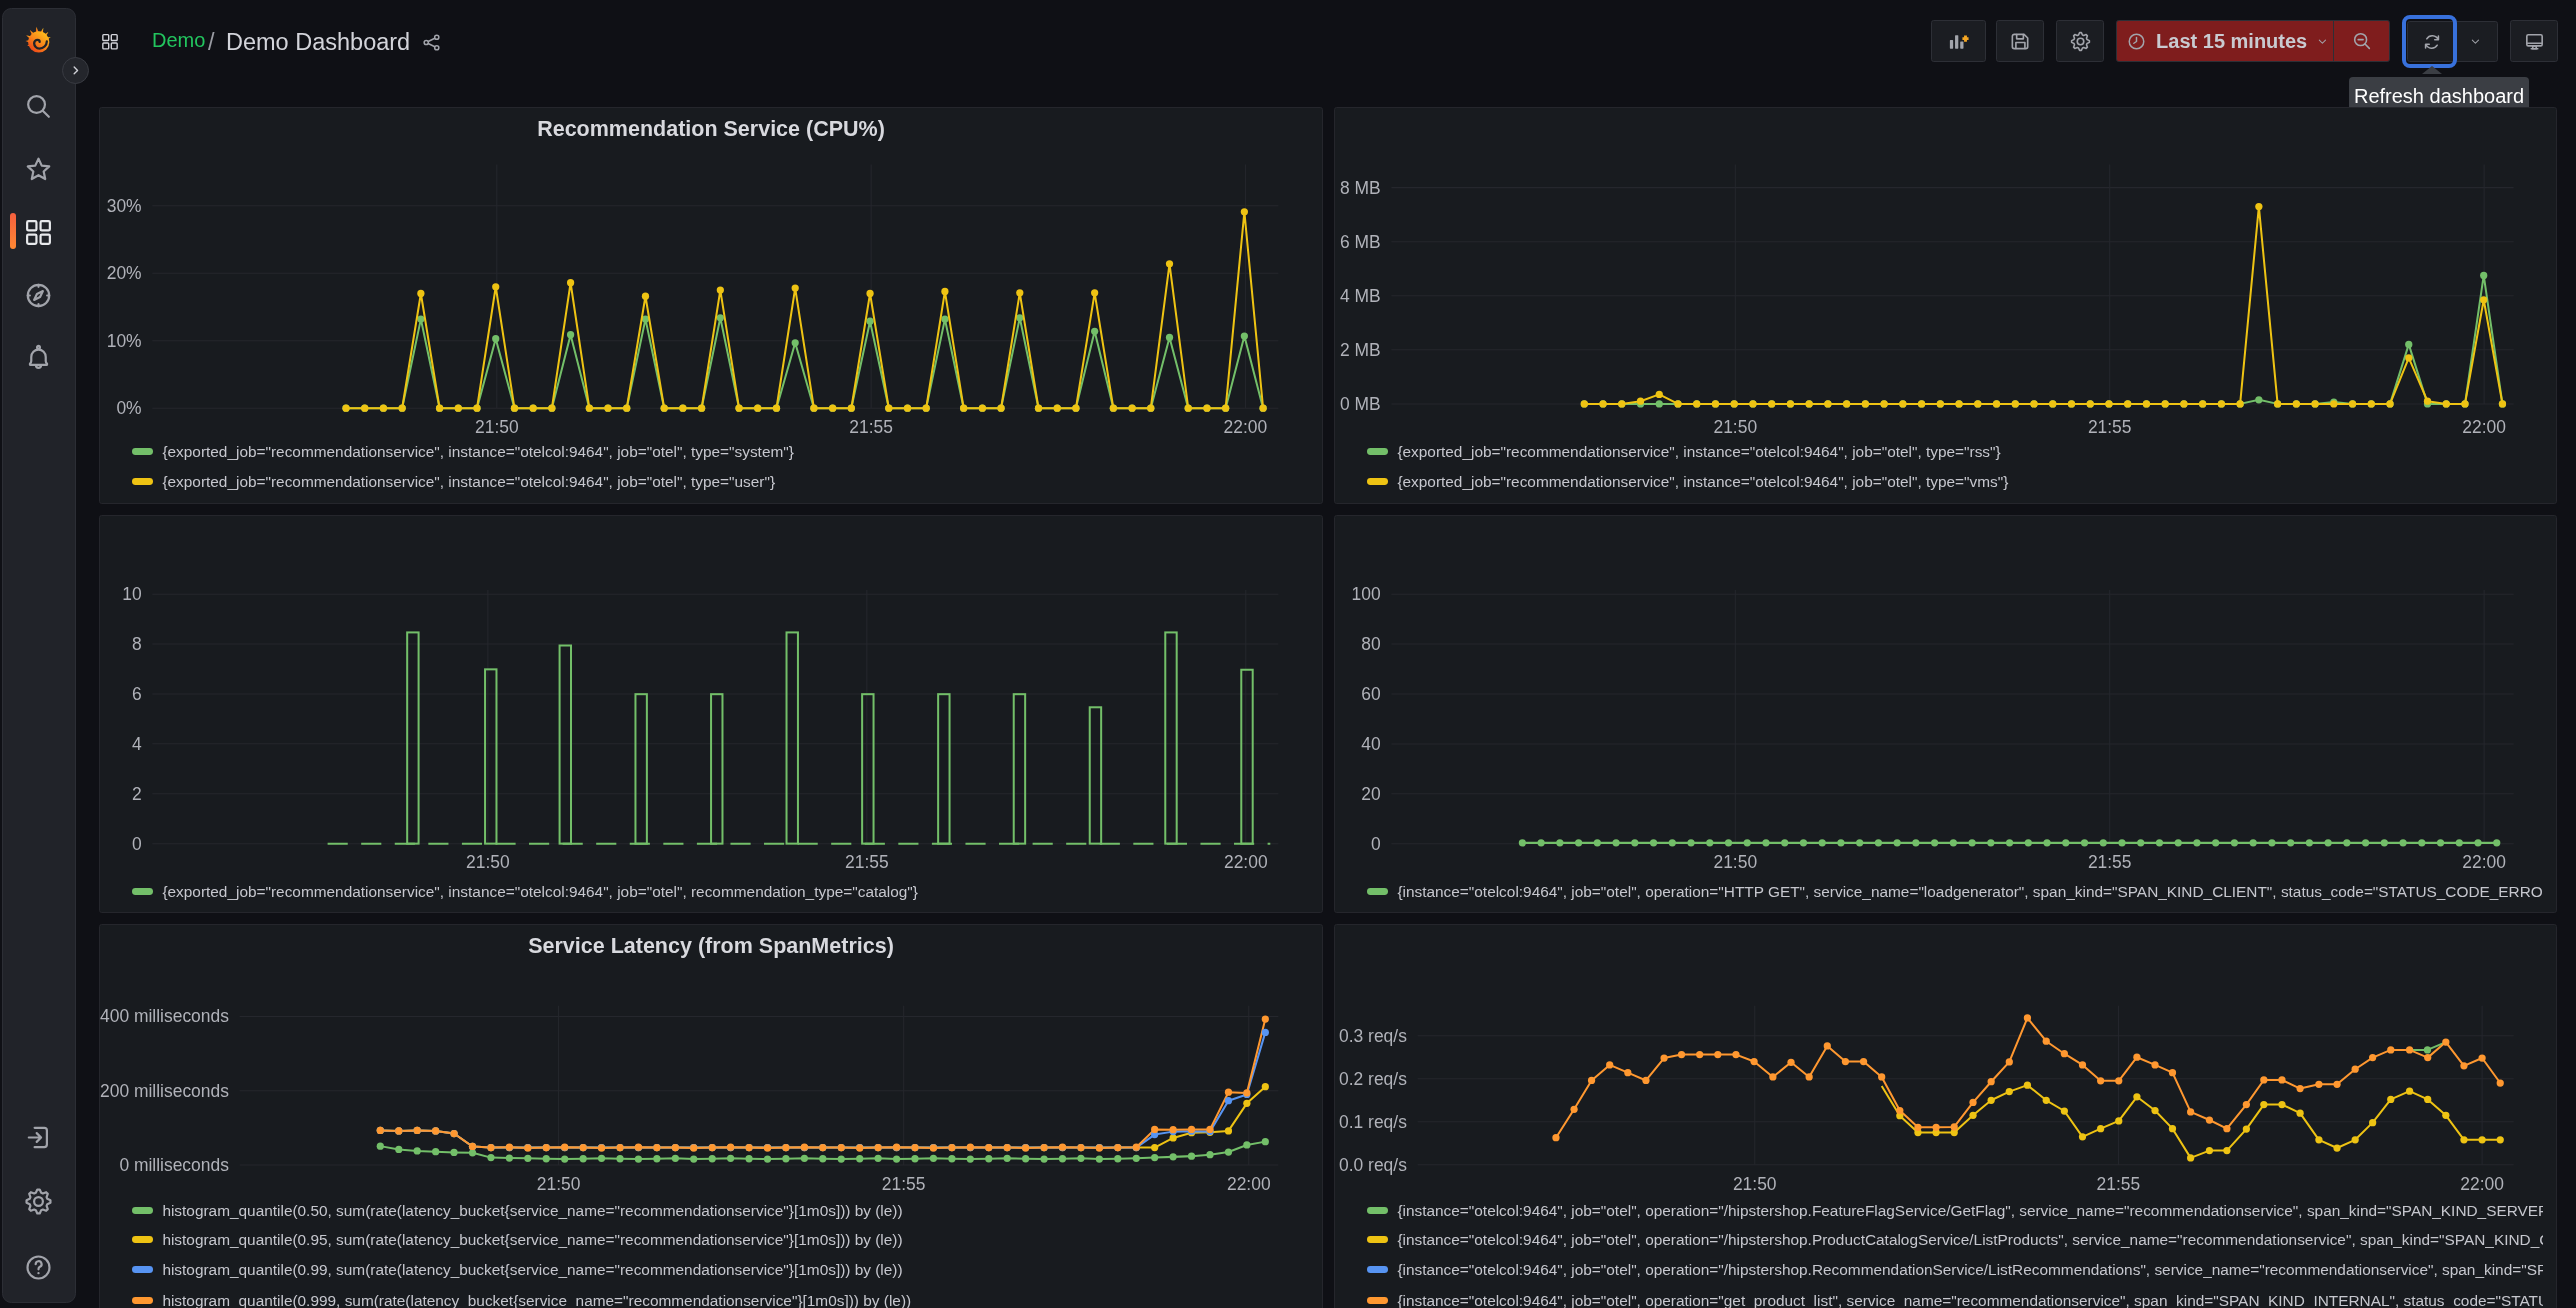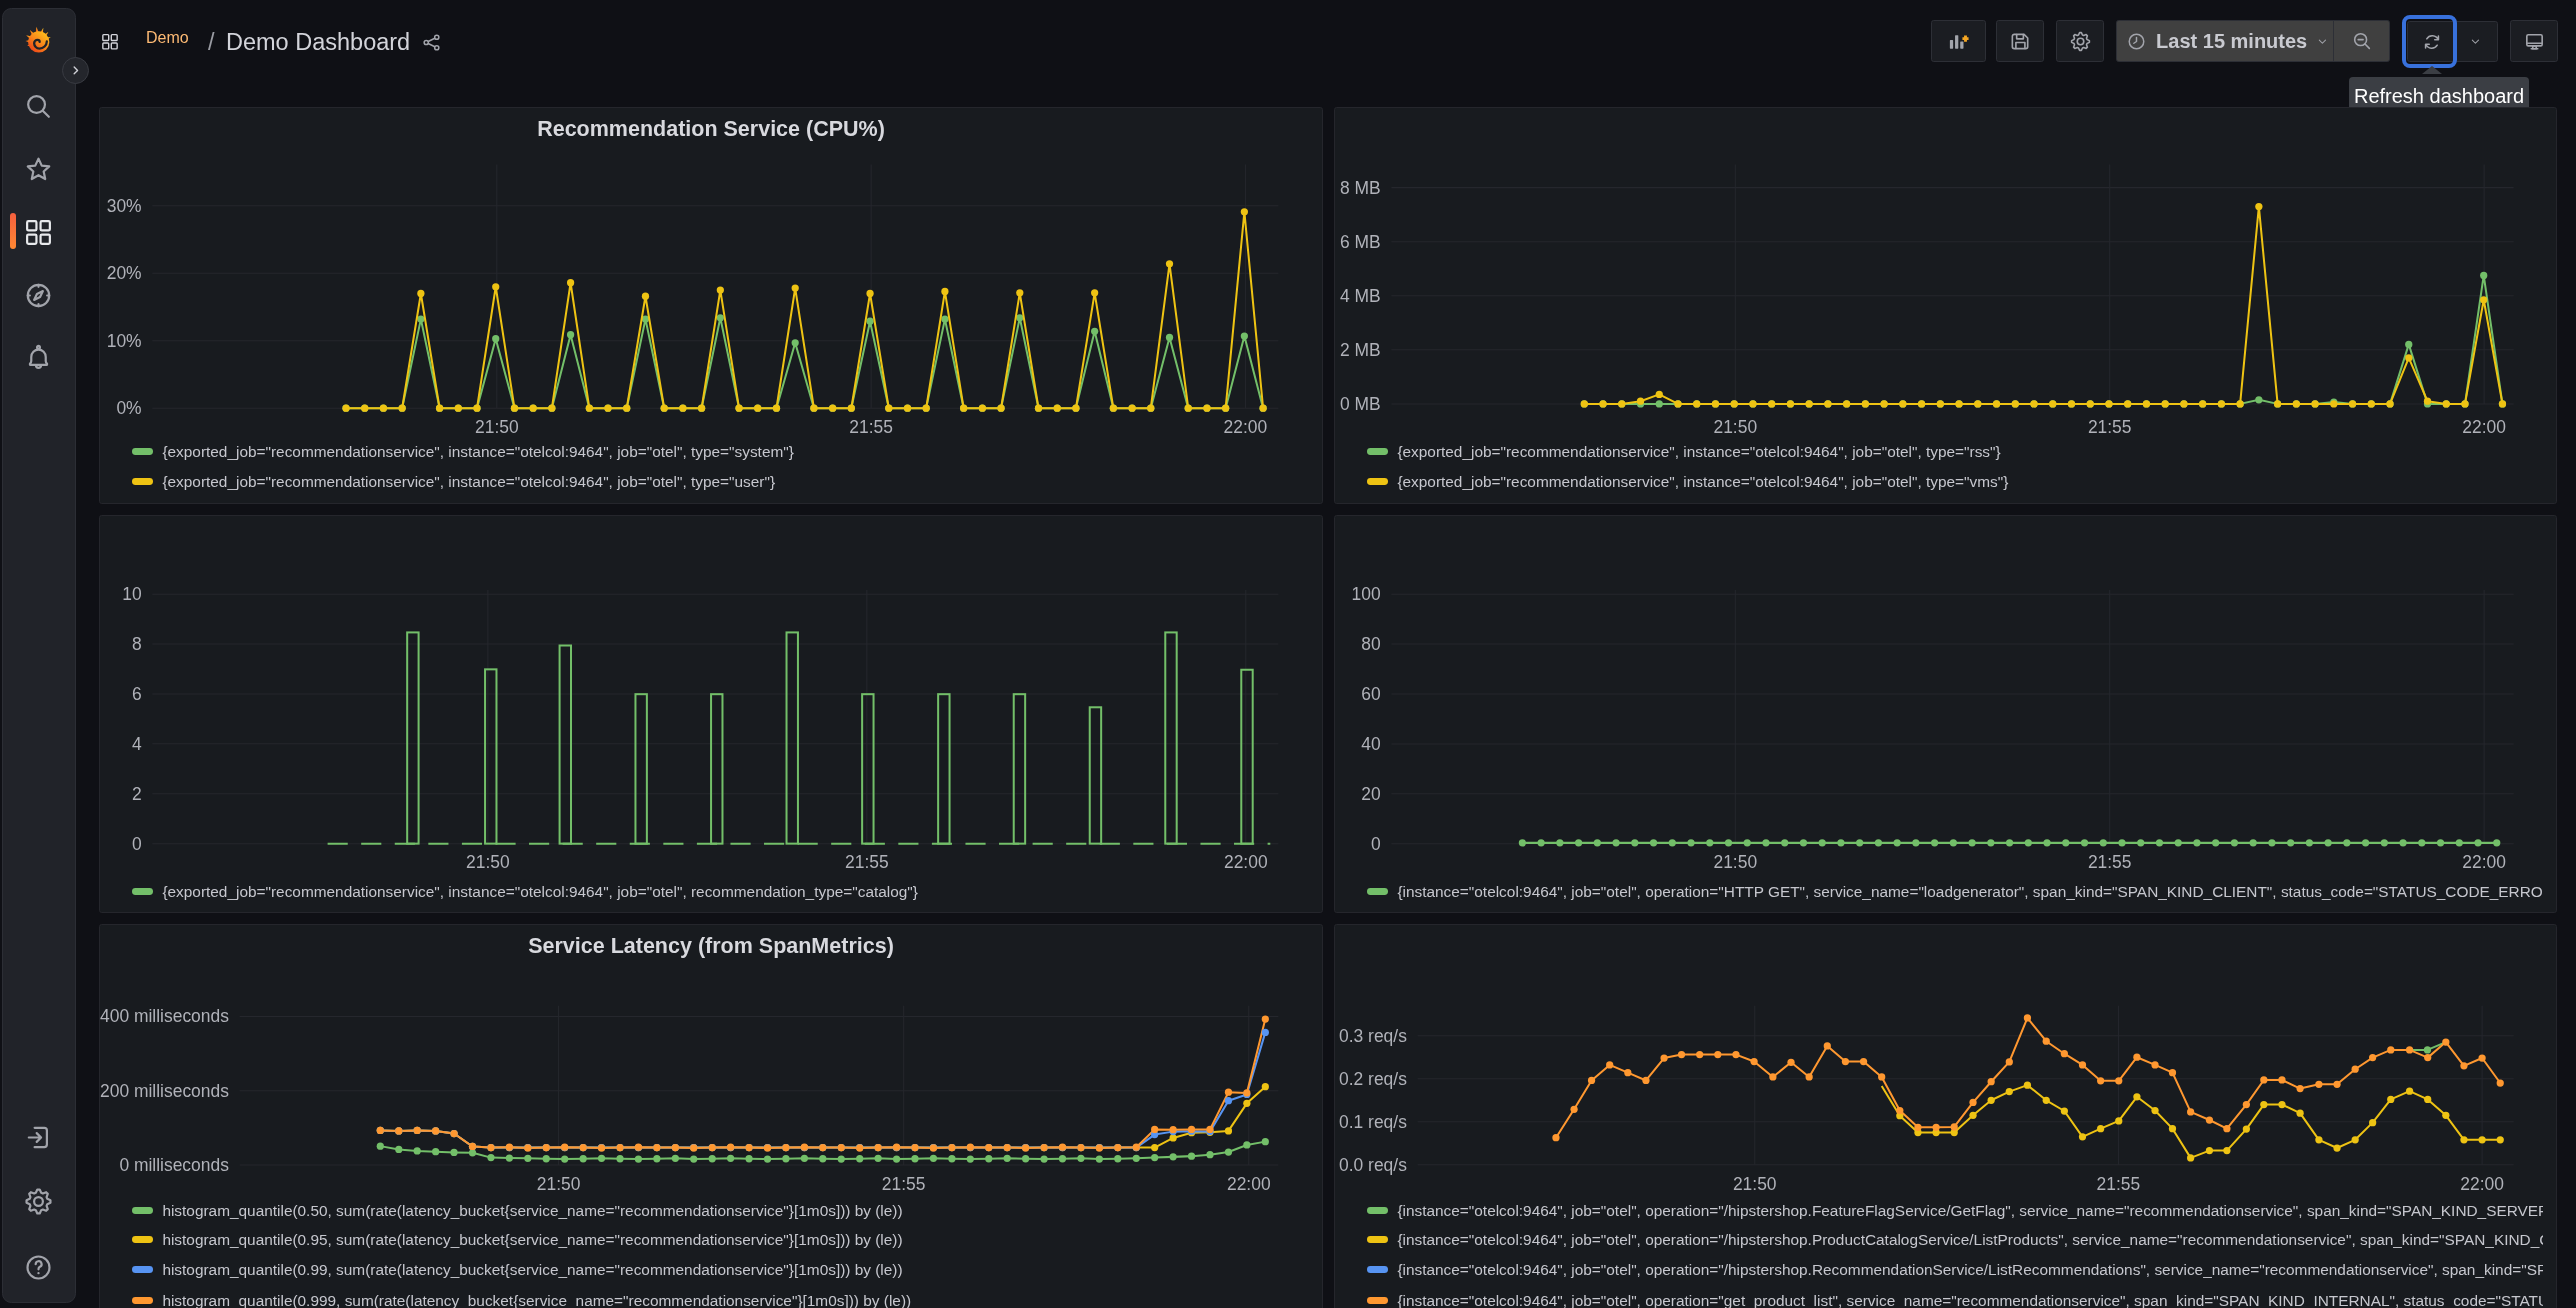--- a/index.html
+++ b/index.html
@@ -65,21 +65,21 @@
     <svg width="14.8" height="14.8" viewBox="0 0 24 24" fill="none">
       <path d="M10 6.5 L15.5 12 L10 17.5" stroke="#d0d1d7" stroke-width="2.2" stroke-linecap="round" stroke-linejoin="round" fill="none"></path>
     </svg>
   </div>
 <div style="position:absolute;left:100px;top:32px;"><svg width="20" height="19.5" viewBox="0 0 24 24" fill="none">
       <rect x="3.2" y="3.2" width="7.2" height="7.2" rx="1" stroke="#d3d4da" stroke-width="1.7" stroke-linecap="round" stroke-linejoin="round" fill="none"></rect>
       <rect x="13.6" y="3.2" width="7.2" height="7.2" rx="1" stroke="#d3d4da" stroke-width="1.7" stroke-linecap="round" stroke-linejoin="round" fill="none"></rect>
       <rect x="3.2" y="13.6" width="7.2" height="7.2" rx="1" stroke="#d3d4da" stroke-width="1.7" stroke-linecap="round" stroke-linejoin="round" fill="none"></rect>
       <rect x="13.6" y="13.6" width="7.2" height="7.2" rx="1" stroke="#d3d4da" stroke-width="1.7" stroke-linecap="round" stroke-linejoin="round" fill="none"></rect>
     </svg></div>
-<div style="position:absolute;left:146px;top:29px;font-size:16px;color:#fdba74;">Demo</div>
+<div style="position:absolute;left:152px;top:29px;font-size:20px;color:#22c55e;">Demo</div>
 <div style="position:absolute;left:208px;top:29px;font-size:23.5px;color:#9a9ca3;">/</div>
 <div style="position:absolute;left:226px;top:29px;font-size:23.5px;color:#d3d4da;">Demo Dashboard</div>
 <div style="position:absolute;left:421px;top:32px;"><svg width="21" height="21" viewBox="0 0 24 24" fill="none">
       <circle cx="18" cy="6" r="2.4" stroke="#a2a4ab" stroke-width="1.7" stroke-linecap="round" stroke-linejoin="round" fill="none"></circle>
       <circle cx="6" cy="12" r="2.4" stroke="#a2a4ab" stroke-width="1.7" stroke-linecap="round" stroke-linejoin="round" fill="none"></circle>
       <circle cx="18" cy="18" r="2.4" stroke="#a2a4ab" stroke-width="1.7" stroke-linecap="round" stroke-linejoin="round" fill="none"></circle>
       <path d="M8.2 10.9 L15.8 7.1 M8.2 13.1 L15.8 16.9" stroke="#a2a4ab" stroke-width="1.7" stroke-linecap="round" stroke-linejoin="round" fill="none"></path>
     </svg></div>
 <div style="position:absolute;left:1931px;top:20px;width:55px;height:42px;background:#1b1d22;border:1px solid #2d2f36;border-radius:2.7px;box-sizing:border-box;display:flex;align-items:center;justify-content:center;">
     <svg width="23" height="23" viewBox="0 0 24 24" fill="none">
@@ -94,21 +94,21 @@
       <path d="M5.5 4.5 h10.2 l3.8 3.8 V17.5 a2 2 0 0 1 -2 2 h-12 a2 2 0 0 1 -2 -2 v-11 a2 2 0 0 1 2 -2 Z" stroke="#a2a4ab" stroke-width="1.7" stroke-linecap="round" stroke-linejoin="round" fill="none"></path>
       <path d="M8 4.8 v4.4 h7 V4.8 M7.2 19.2 v-6.2 h9.4 v6.2" stroke="#a2a4ab" stroke-width="1.7" stroke-linecap="round" stroke-linejoin="round" fill="none"></path>
     </svg>
   </div>
 <div style="position:absolute;left:2056px;top:20px;width:48px;height:42px;background:#1b1d22;border:1px solid #2d2f36;border-radius:2.7px;box-sizing:border-box;display:flex;align-items:center;justify-content:center;">
     <svg width="23" height="23" viewBox="0 0 24 24" fill="none">
       <path d="M11.09 2.74 L12.91 2.74 L14.06 5.21 L15.35 5.74 L17.90 4.81 L19.19 6.10 L18.26 8.65 L18.79 9.94 L21.26 11.09 L21.26 12.91 L18.79 14.06 L18.26 15.35 L19.19 17.90 L17.90 19.19 L15.35 18.26 L14.06 18.79 L12.91 21.26 L11.09 21.26 L9.94 18.79 L8.65 18.26 L6.10 19.19 L4.81 17.90 L5.74 15.35 L5.21 14.06 L2.74 12.91 L2.74 11.09 L5.21 9.94 L5.74 8.65 L4.81 6.10 L6.10 4.81 L8.65 5.74 L9.94 5.21 Z" stroke="#a2a4ab" stroke-width="1.7" stroke-linecap="round" stroke-linejoin="round" fill="none"></path>
       <circle cx="12" cy="12" r="3.4" stroke="#a2a4ab" stroke-width="1.7" stroke-linecap="round" stroke-linejoin="round" fill="none"></circle>
     </svg>
   </div>
-<div style="position:absolute;left:2116px;top:20px;width:274px;height:42px;background:#404040;border:1px solid #2d2f36;border-radius:2.7px;box-sizing:border-box;display:flex;align-items:center;">
+<div style="position:absolute;left:2116px;top:20px;width:274px;height:42px;background:#7f1d1d;border:1px solid #2d2f36;border-radius:2.7px;box-sizing:border-box;display:flex;align-items:center;">
     <div style="margin-left:9.4px;display:flex;">
       <svg width="21" height="21" viewBox="0 0 24 24" fill="none">
         <circle cx="12" cy="12" r="8.3" stroke="#a2a4ab" stroke-width="1.7" stroke-linecap="round" stroke-linejoin="round" fill="none"></circle>
         <path d="M12 7.5 V12 L9 14" stroke="#a2a4ab" stroke-width="1.7" stroke-linecap="round" stroke-linejoin="round" fill="none"></path>
       </svg>
     </div>
     <div style="margin-left:8.7px;font-size:20px;font-weight:700;color:#c9cad0;">Last 15 minutes</div>
     <div style="margin-left:8px;display:flex;">
       <svg width="14.8" height="14.8" viewBox="0 0 24 24" fill="none">
         <path d="M7 10 L12 15 L17 10" stroke="#a2a4ab" stroke-width="1.7" stroke-linecap="round" stroke-linejoin="round" fill="none"></path>

